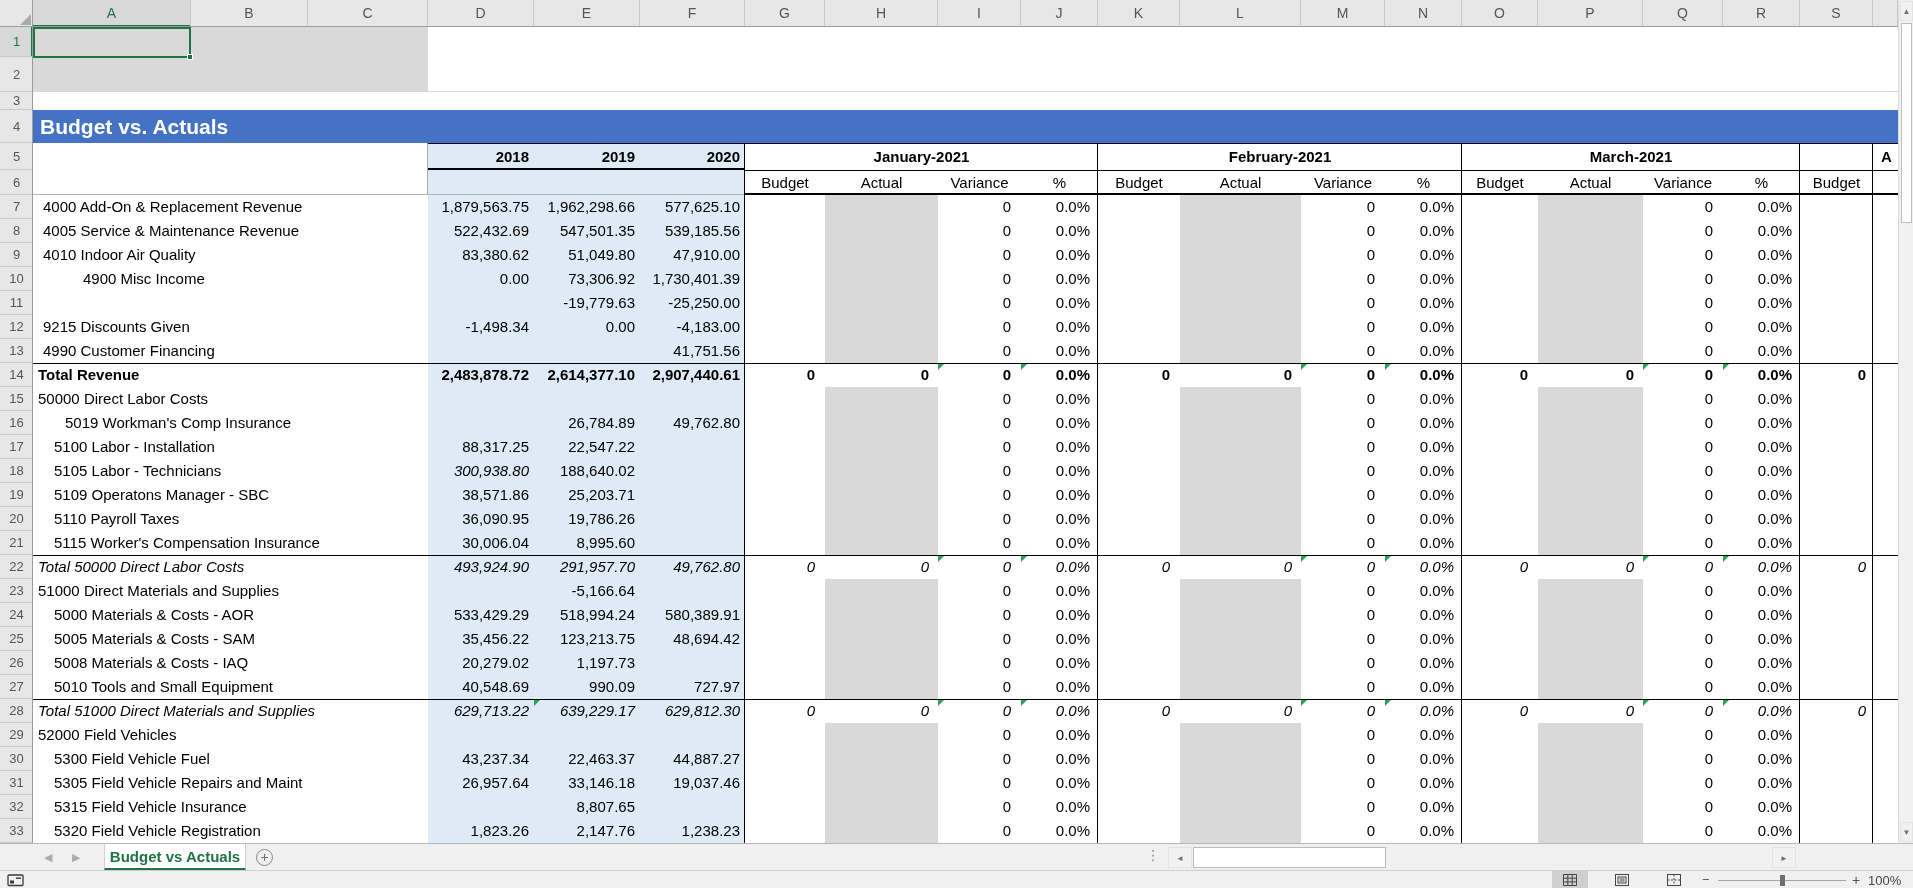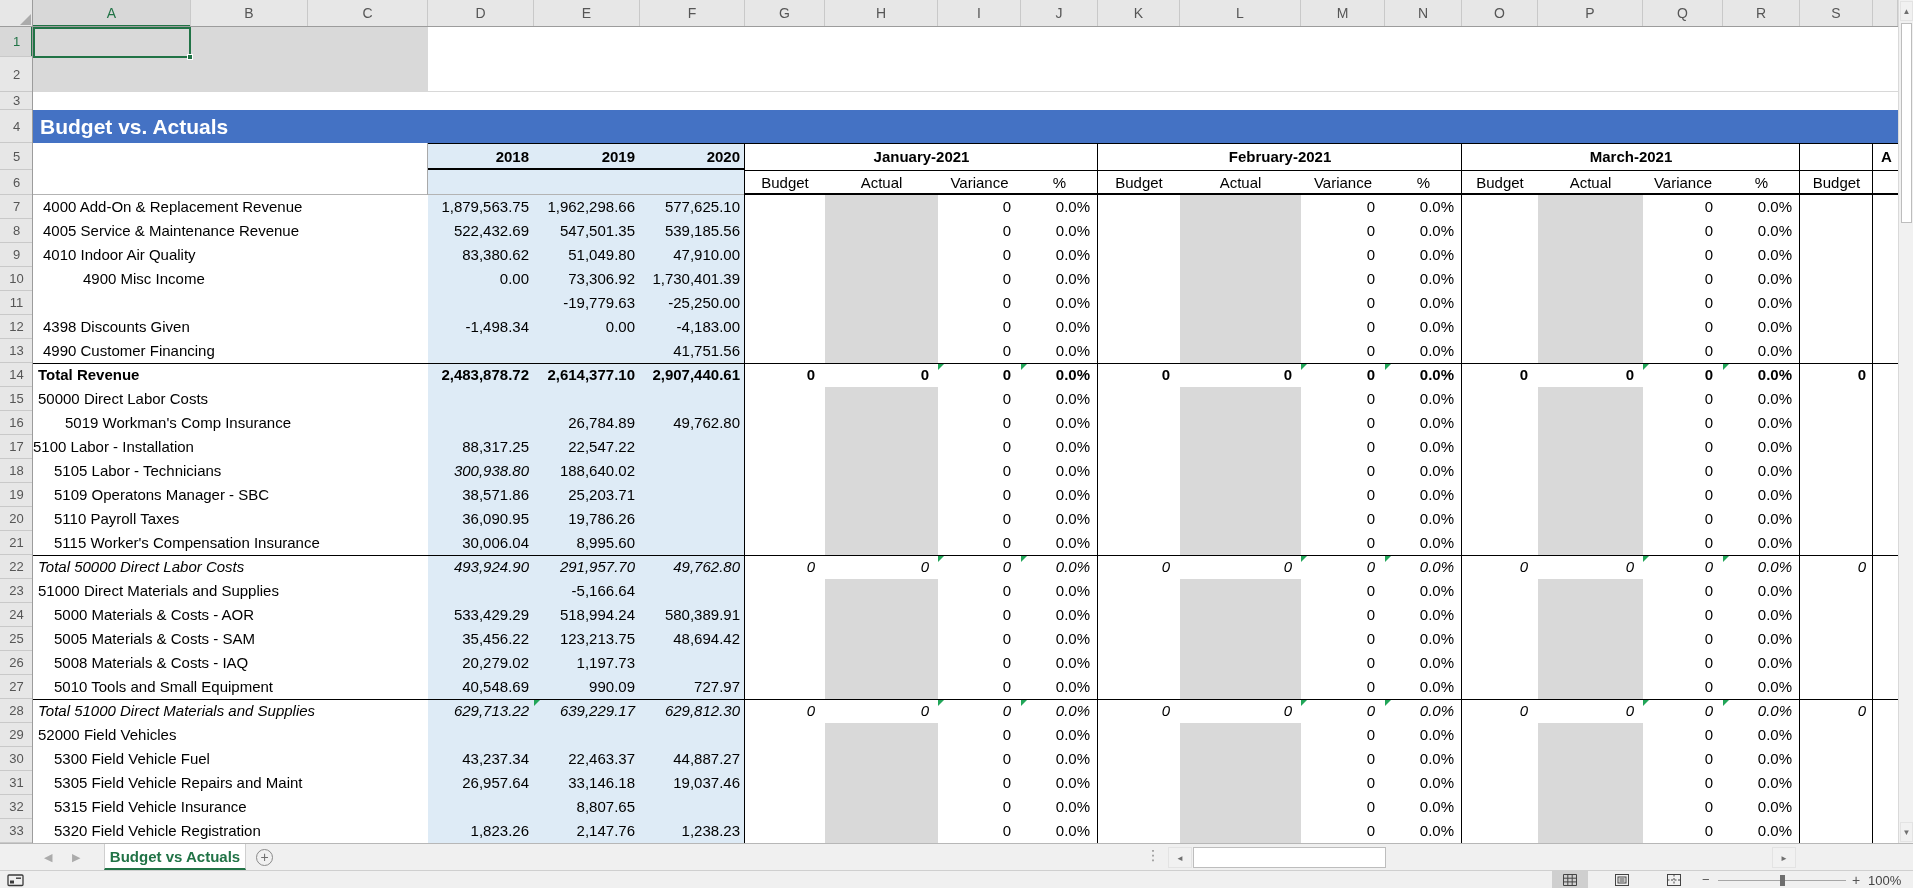--- a/index.html
+++ b/index.html
@@ -169,21 +169,21 @@
       <div class="cell num" style="position:absolute;box-sizing:border-box;left:640px;top:264px;width:105px;height:24px;">-25,250.00</div>
       <div style="position:absolute;box-sizing:border-box;left:825px;top:264px;width:113px;height:24px;background:#D9D9D9;"></div>
       <div class="cell num" style="position:absolute;box-sizing:border-box;left:938px;top:264px;width:83px;height:24px;padding-right:10px;">0</div>
       <div class="cell num" style="position:absolute;box-sizing:border-box;left:1021px;top:264px;width:77px;height:24px;padding-right:8px;">0.0%</div>
       <div style="position:absolute;box-sizing:border-box;left:1180px;top:264px;width:121px;height:24px;background:#D9D9D9;"></div>
       <div class="cell num" style="position:absolute;box-sizing:border-box;left:1301px;top:264px;width:84px;height:24px;padding-right:10px;">0</div>
       <div class="cell num" style="position:absolute;box-sizing:border-box;left:1385px;top:264px;width:77px;height:24px;padding-right:8px;">0.0%</div>
       <div style="position:absolute;box-sizing:border-box;left:1538px;top:264px;width:105px;height:24px;background:#D9D9D9;"></div>
       <div class="cell num" style="position:absolute;box-sizing:border-box;left:1643px;top:264px;width:80px;height:24px;padding-right:10px;">0</div>
       <div class="cell num" style="position:absolute;box-sizing:border-box;left:1723px;top:264px;width:77px;height:24px;padding-right:8px;">0.0%</div>
-      <div class="cell" style="position:absolute;box-sizing:border-box;left:33px;top:288px;width:395px;height:24px;padding-left:10px;">4398 Discounts Given</div>
+      <div class="cell" style="position:absolute;box-sizing:border-box;left:33px;top:288px;width:395px;height:24px;padding-left:10px;">9215 Discounts Given</div>
       <div class="cell num" style="position:absolute;box-sizing:border-box;left:428px;top:288px;width:106px;height:24px;">-1,498.34</div>
       <div class="cell num" style="position:absolute;box-sizing:border-box;left:534px;top:288px;width:106px;height:24px;">0.00</div>
       <div class="cell num" style="position:absolute;box-sizing:border-box;left:640px;top:288px;width:105px;height:24px;">-4,183.00</div>
       <div style="position:absolute;box-sizing:border-box;left:825px;top:288px;width:113px;height:24px;background:#D9D9D9;"></div>
       <div class="cell num" style="position:absolute;box-sizing:border-box;left:938px;top:288px;width:83px;height:24px;padding-right:10px;">0</div>
       <div class="cell num" style="position:absolute;box-sizing:border-box;left:1021px;top:288px;width:77px;height:24px;padding-right:8px;">0.0%</div>
       <div style="position:absolute;box-sizing:border-box;left:1180px;top:288px;width:121px;height:24px;background:#D9D9D9;"></div>
       <div class="cell num" style="position:absolute;box-sizing:border-box;left:1301px;top:288px;width:84px;height:24px;padding-right:10px;">0</div>
       <div class="cell num" style="position:absolute;box-sizing:border-box;left:1385px;top:288px;width:77px;height:24px;padding-right:8px;">0.0%</div>
       <div style="position:absolute;box-sizing:border-box;left:1538px;top:288px;width:105px;height:24px;background:#D9D9D9;"></div>
@@ -238,21 +238,21 @@
       <div class="cell num" style="position:absolute;box-sizing:border-box;left:640px;top:384px;width:105px;height:24px;">49,762.80</div>
       <div style="position:absolute;box-sizing:border-box;left:825px;top:384px;width:113px;height:24px;background:#D9D9D9;"></div>
       <div class="cell num" style="position:absolute;box-sizing:border-box;left:938px;top:384px;width:83px;height:24px;padding-right:10px;">0</div>
       <div class="cell num" style="position:absolute;box-sizing:border-box;left:1021px;top:384px;width:77px;height:24px;padding-right:8px;">0.0%</div>
       <div style="position:absolute;box-sizing:border-box;left:1180px;top:384px;width:121px;height:24px;background:#D9D9D9;"></div>
       <div class="cell num" style="position:absolute;box-sizing:border-box;left:1301px;top:384px;width:84px;height:24px;padding-right:10px;">0</div>
       <div class="cell num" style="position:absolute;box-sizing:border-box;left:1385px;top:384px;width:77px;height:24px;padding-right:8px;">0.0%</div>
       <div style="position:absolute;box-sizing:border-box;left:1538px;top:384px;width:105px;height:24px;background:#D9D9D9;"></div>
       <div class="cell num" style="position:absolute;box-sizing:border-box;left:1643px;top:384px;width:80px;height:24px;padding-right:10px;">0</div>
       <div class="cell num" style="position:absolute;box-sizing:border-box;left:1723px;top:384px;width:77px;height:24px;padding-right:8px;">0.0%</div>
-      <div class="cell" style="position:absolute;box-sizing:border-box;left:33px;top:408px;width:395px;height:24px;">5100 Labor - Installation</div>
+      <div class="cell" style="position:absolute;box-sizing:border-box;left:33px;top:408px;width:395px;height:24px;padding-left:21px;">5100 Labor - Installation</div>
       <div class="cell num" style="position:absolute;box-sizing:border-box;left:428px;top:408px;width:106px;height:24px;">88,317.25</div>
       <div class="cell num" style="position:absolute;box-sizing:border-box;left:534px;top:408px;width:106px;height:24px;">22,547.22</div>
       <div style="position:absolute;box-sizing:border-box;left:825px;top:408px;width:113px;height:24px;background:#D9D9D9;"></div>
       <div class="cell num" style="position:absolute;box-sizing:border-box;left:938px;top:408px;width:83px;height:24px;padding-right:10px;">0</div>
       <div class="cell num" style="position:absolute;box-sizing:border-box;left:1021px;top:408px;width:77px;height:24px;padding-right:8px;">0.0%</div>
       <div style="position:absolute;box-sizing:border-box;left:1180px;top:408px;width:121px;height:24px;background:#D9D9D9;"></div>
       <div class="cell num" style="position:absolute;box-sizing:border-box;left:1301px;top:408px;width:84px;height:24px;padding-right:10px;">0</div>
       <div class="cell num" style="position:absolute;box-sizing:border-box;left:1385px;top:408px;width:77px;height:24px;padding-right:8px;">0.0%</div>
       <div style="position:absolute;box-sizing:border-box;left:1538px;top:408px;width:105px;height:24px;background:#D9D9D9;"></div>
       <div class="cell num" style="position:absolute;box-sizing:border-box;left:1643px;top:408px;width:80px;height:24px;padding-right:10px;">0</div>

